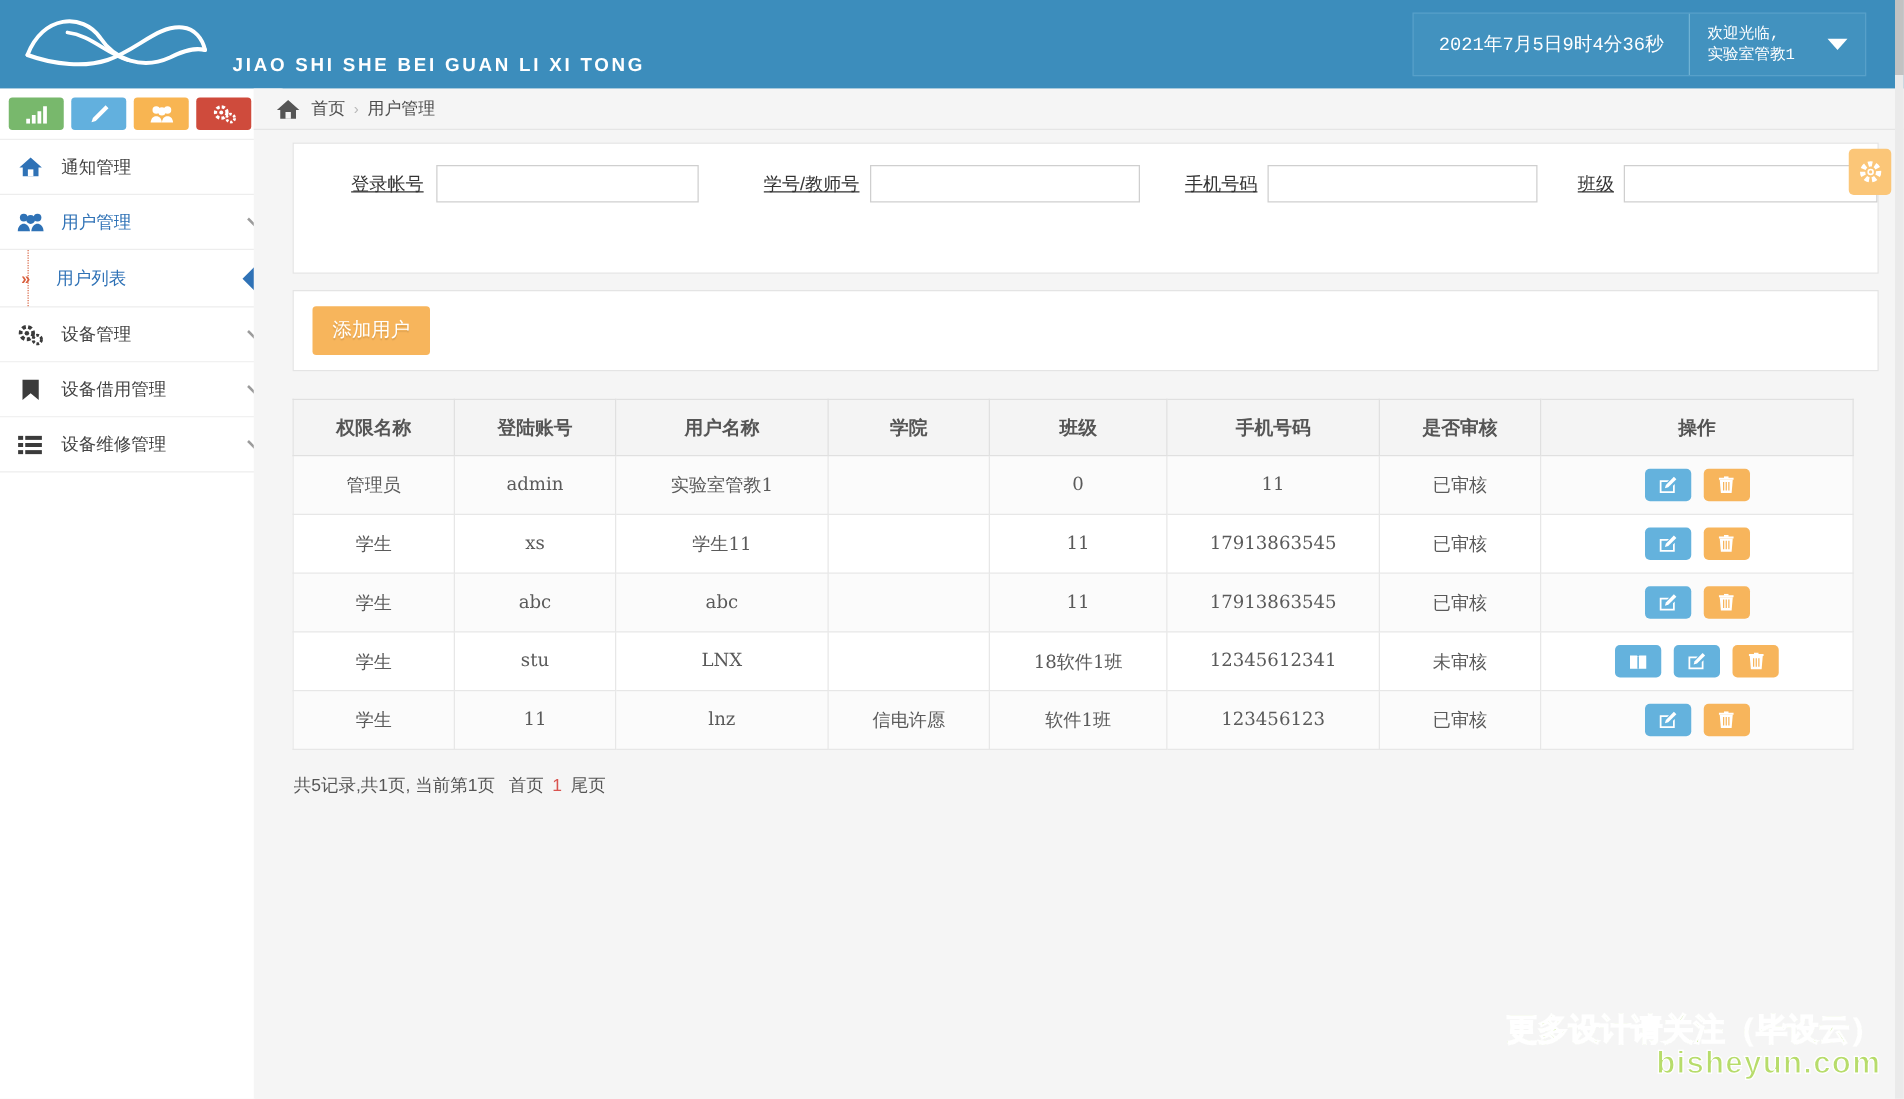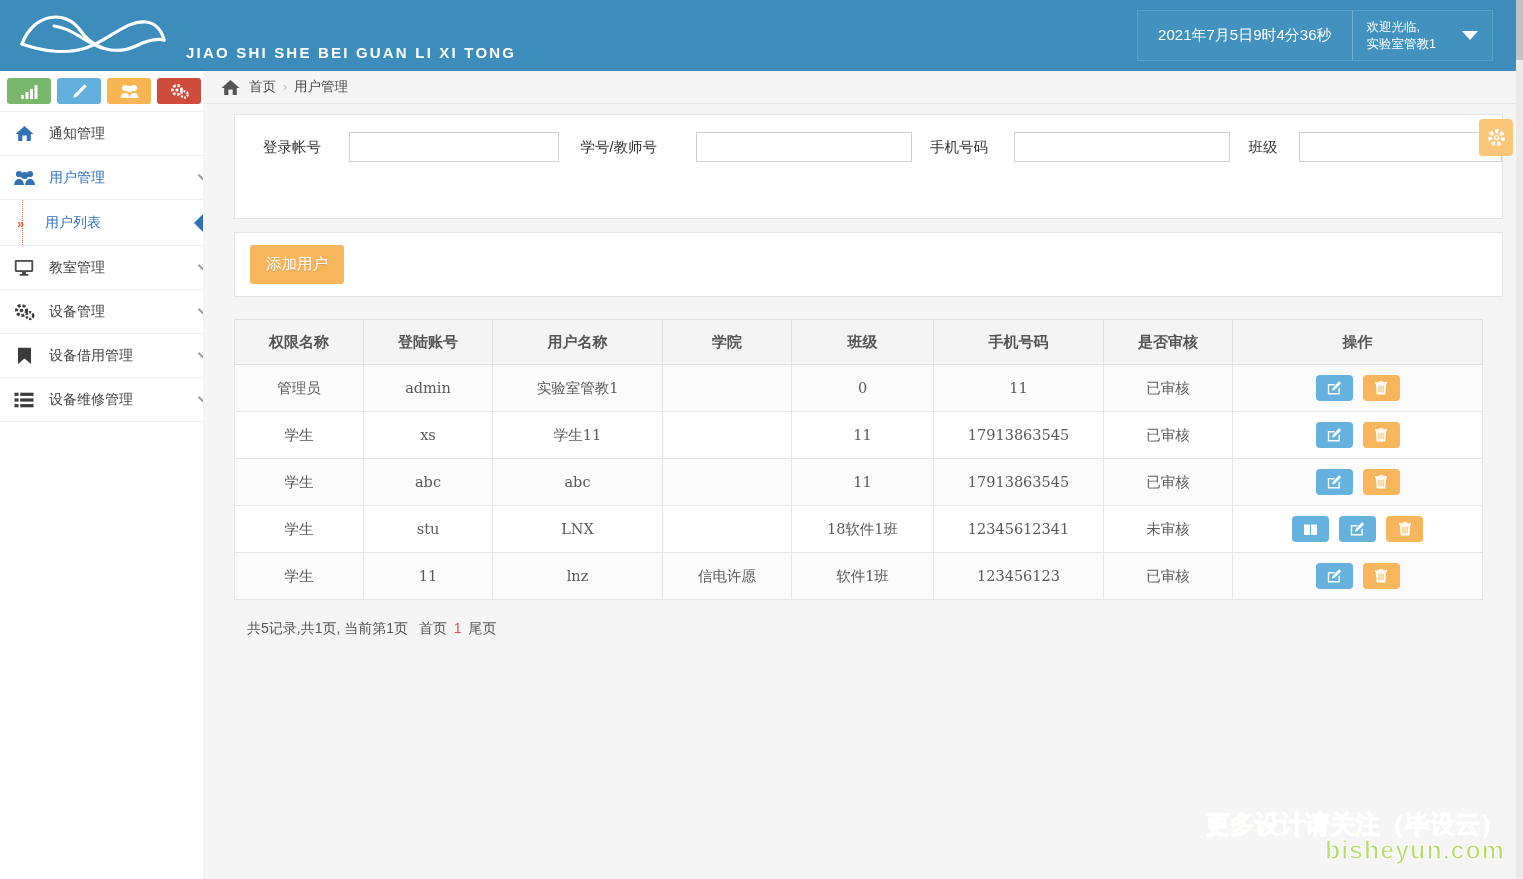--- a/index.html
+++ b/index.html
@@ -42,20 +42,21 @@
     font-weight: 700;
     letter-spacing: 2.2px;
     white-space: nowrap;
   }
   .header-right {
     position: absolute; right: 30px; top: 10px;
     height: 51px;
     display: flex; align-items: stretch;
     background: #4292bf;
     border: 1px solid #57a0c9;
+    font-family: Liberation Mono, monospace;
   }
   .clock-box {
     display: flex; align-items: center;
     padding: 0 20px;
     color: #fff; font-size: 15px;
     white-space: nowrap;
     border-right: 1px solid #6fb2d4;
   }
   .user-box {
     display: flex; align-items: center;
@@ -205,20 +206,22 @@
     min-height: 105px;
   }
   .form-row {
     display: flex; align-items: center;
     padding-left: 28px;
     margin-bottom: 9px;
   }
   .f-label {
     font-size: 14.5px; color: #333;
     white-space: nowrap;
+    text-align: right;
+    text-decoration: underline;
   }
   .f-input {
     height: 30px;
     border: 1px solid #cfcfcf;
     background: #fff;
     font-size: 13px;
     padding: 0 6px;
     outline: none;
     font-family: "Liberation Sans", sans-serif;
   }
@@ -295,21 +298,21 @@
     width: 37px; height: 26px;
     border-radius: 4px;
     border: none;
     display: flex; align-items: center; justify-content: center;
     cursor: pointer;
   }
   .op-blue { background: #64b2dd; }
   .op-orange { background: #f7b55c; }
 
   .pager {
-    margin: 20px 0 0 44px;
+    margin: 20px 0 0 32px;
     font-size: 14px;
     color: #555;
   }
   .pager .cur { color: #d9534f; margin: 0 3px; }
   .pager .plink { color: #555; cursor: pointer; }
 
   
   .watermark {
     position: absolute;
     right: 18px; bottom: 16px;
@@ -430,32 +433,20 @@
     <span class="scroll-widget">
       <span class="scroll-tri"></span>
       <span class="scroll-bar">
         <span class="sb-up"></span>
         <span class="sb-mid"></span>
         <span class="sb-dn"></span>
       </span>
     </span>
   </div>
 
-  <div class="menu-item">
-    <span class="menu-icon">
-      <svg width="20" height="17" viewBox="0 0 20 17">
-        <rect x="0.8" y="1" width="18.4" height="12" rx="1.4" fill="#4a4a4a"></rect>
-        <rect x="2.6" y="2.8" width="14.8" height="8.4" fill="#ffffff"></rect>
-        <rect x="8" y="13" width="4" height="2.6" fill="#4a4a4a"></rect>
-        <rect x="5.5" y="15" width="9" height="1.7" rx="0.8" fill="#4a4a4a"></rect>
-      </svg>
-    </span>
-    <span class="menu-label">教室管理</span>
-    <span class="chev"></span>
-  </div>
 
   <div class="menu-item">
     <span class="menu-icon">
       <svg width="21" height="18" viewBox="0 0 21 18">
         <circle cx="7.5" cy="7.5" r="5" fill="none" stroke="#3b3b3b" stroke-width="3" stroke-dasharray="2.9 1.9"></circle>
         <circle cx="7.5" cy="7.5" r="1.8" fill="#3b3b3b"></circle>
         <circle cx="15.8" cy="12.6" r="3.4" fill="none" stroke="#3b3b3b" stroke-width="2.4" stroke-dasharray="2.2 1.5"></circle>
       </svg>
     </span>
     <span class="menu-label">设备管理</span>

